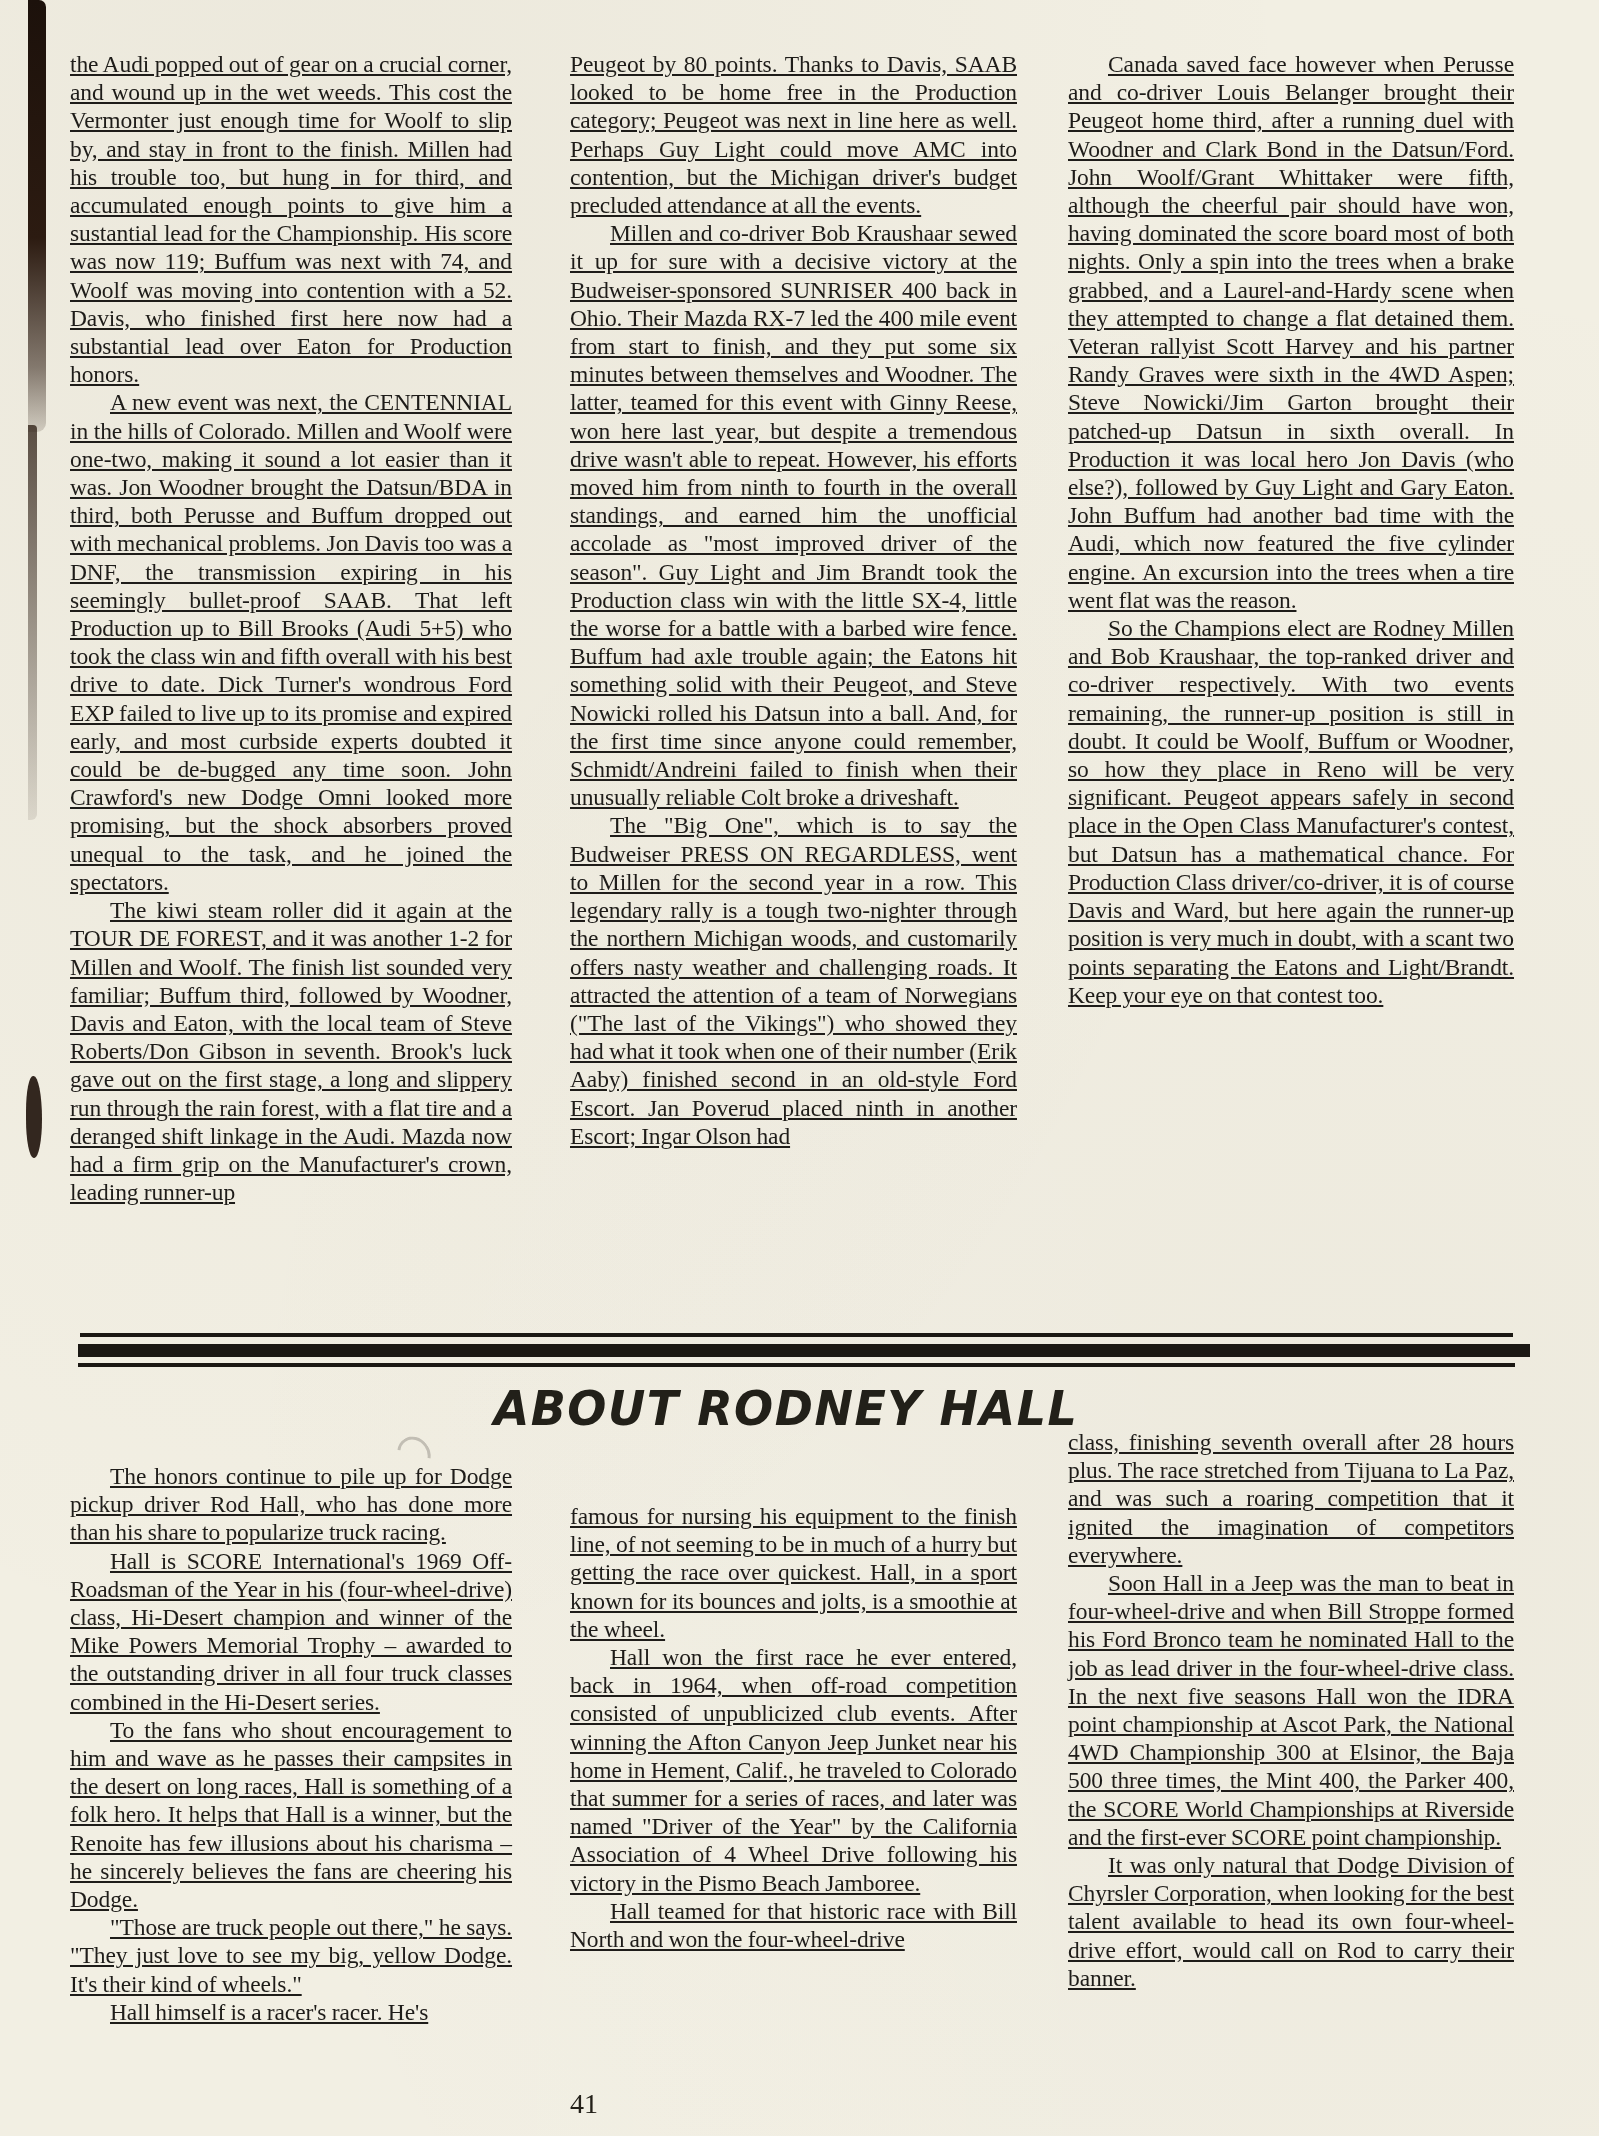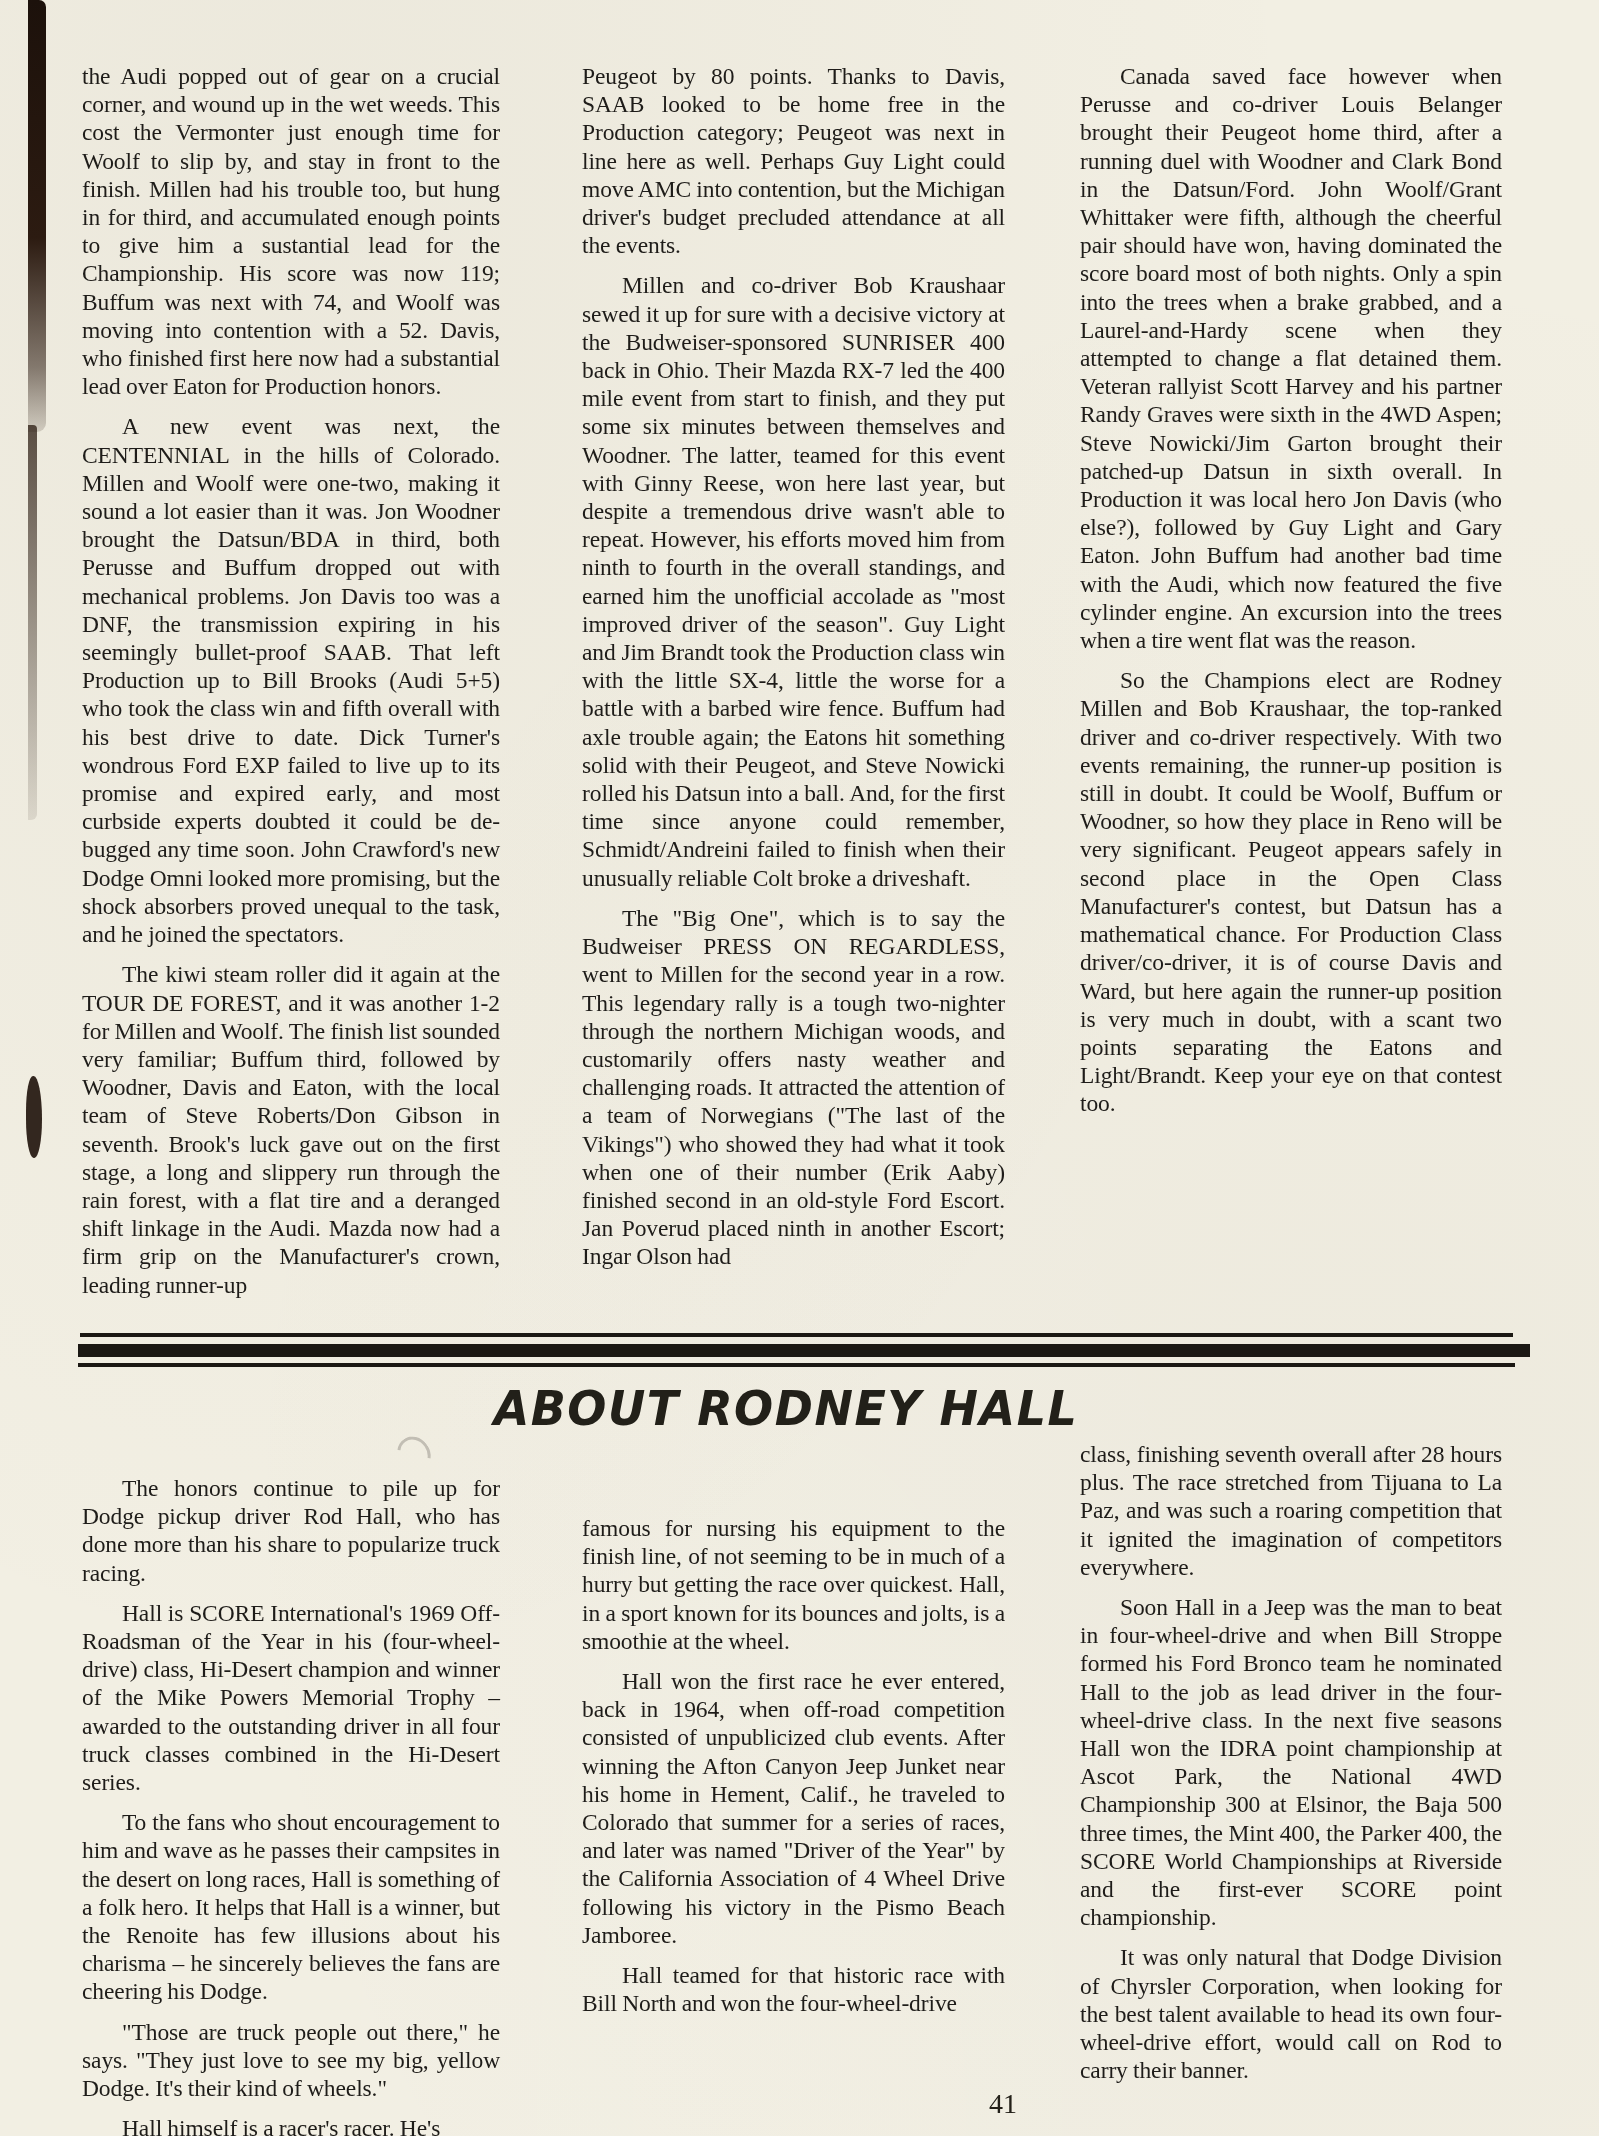--- a/index.html
+++ b/index.html
@@ -21,21 +21,21 @@
   }
 
   .col {
     position:absolute;
     text-align:justify;
     font-size:23.5px;
     line-height:28.2px;
     letter-spacing:-0.1px;
     word-spacing:-0.5px;
   }
-  .col p { margin:12px; }
+  .col p { margin:0;text-decoration:underline; }
   .col p.indent { text-indent:40px; }
 
   #top-col1 { left:70px;  top:50px; width:442px; }
   #top-col2 { left:570px; top:50px; width:447px; }
   #top-col3 { left:1068px;top:50px; width:446px; }
 
   #bot-col1 { left:70px;  top:1462px; width:442px; }
   #bot-col2 { left:570px; top:1502px; width:447px; }
   #bot-col3 { left:1068px;top:1428px; width:446px; }
 
@@ -53,21 +53,21 @@
     font-style:italic;
     font-size:46px;
     letter-spacing:1.5px;
     color:#222019;
     transform:scaleY(1.06);
   }
 
   #page-number {
     position:absolute;
     left:570px; top:2088px; width:447px;
-    text-align:right;
+    text-align:left;
     font-size:28px;
     color:#232019;
   }
 
   
   #edge-strip-top {
     position:absolute; left:28px; top:0; width:18px; height:432px;
     background:linear-gradient(180deg,#1c110b 0%, #2c1b11 55%, rgba(44,27,17,0.55) 85%, rgba(44,27,17,0.15) 100%);
     border-radius:0 7px 9px 0;
   }

